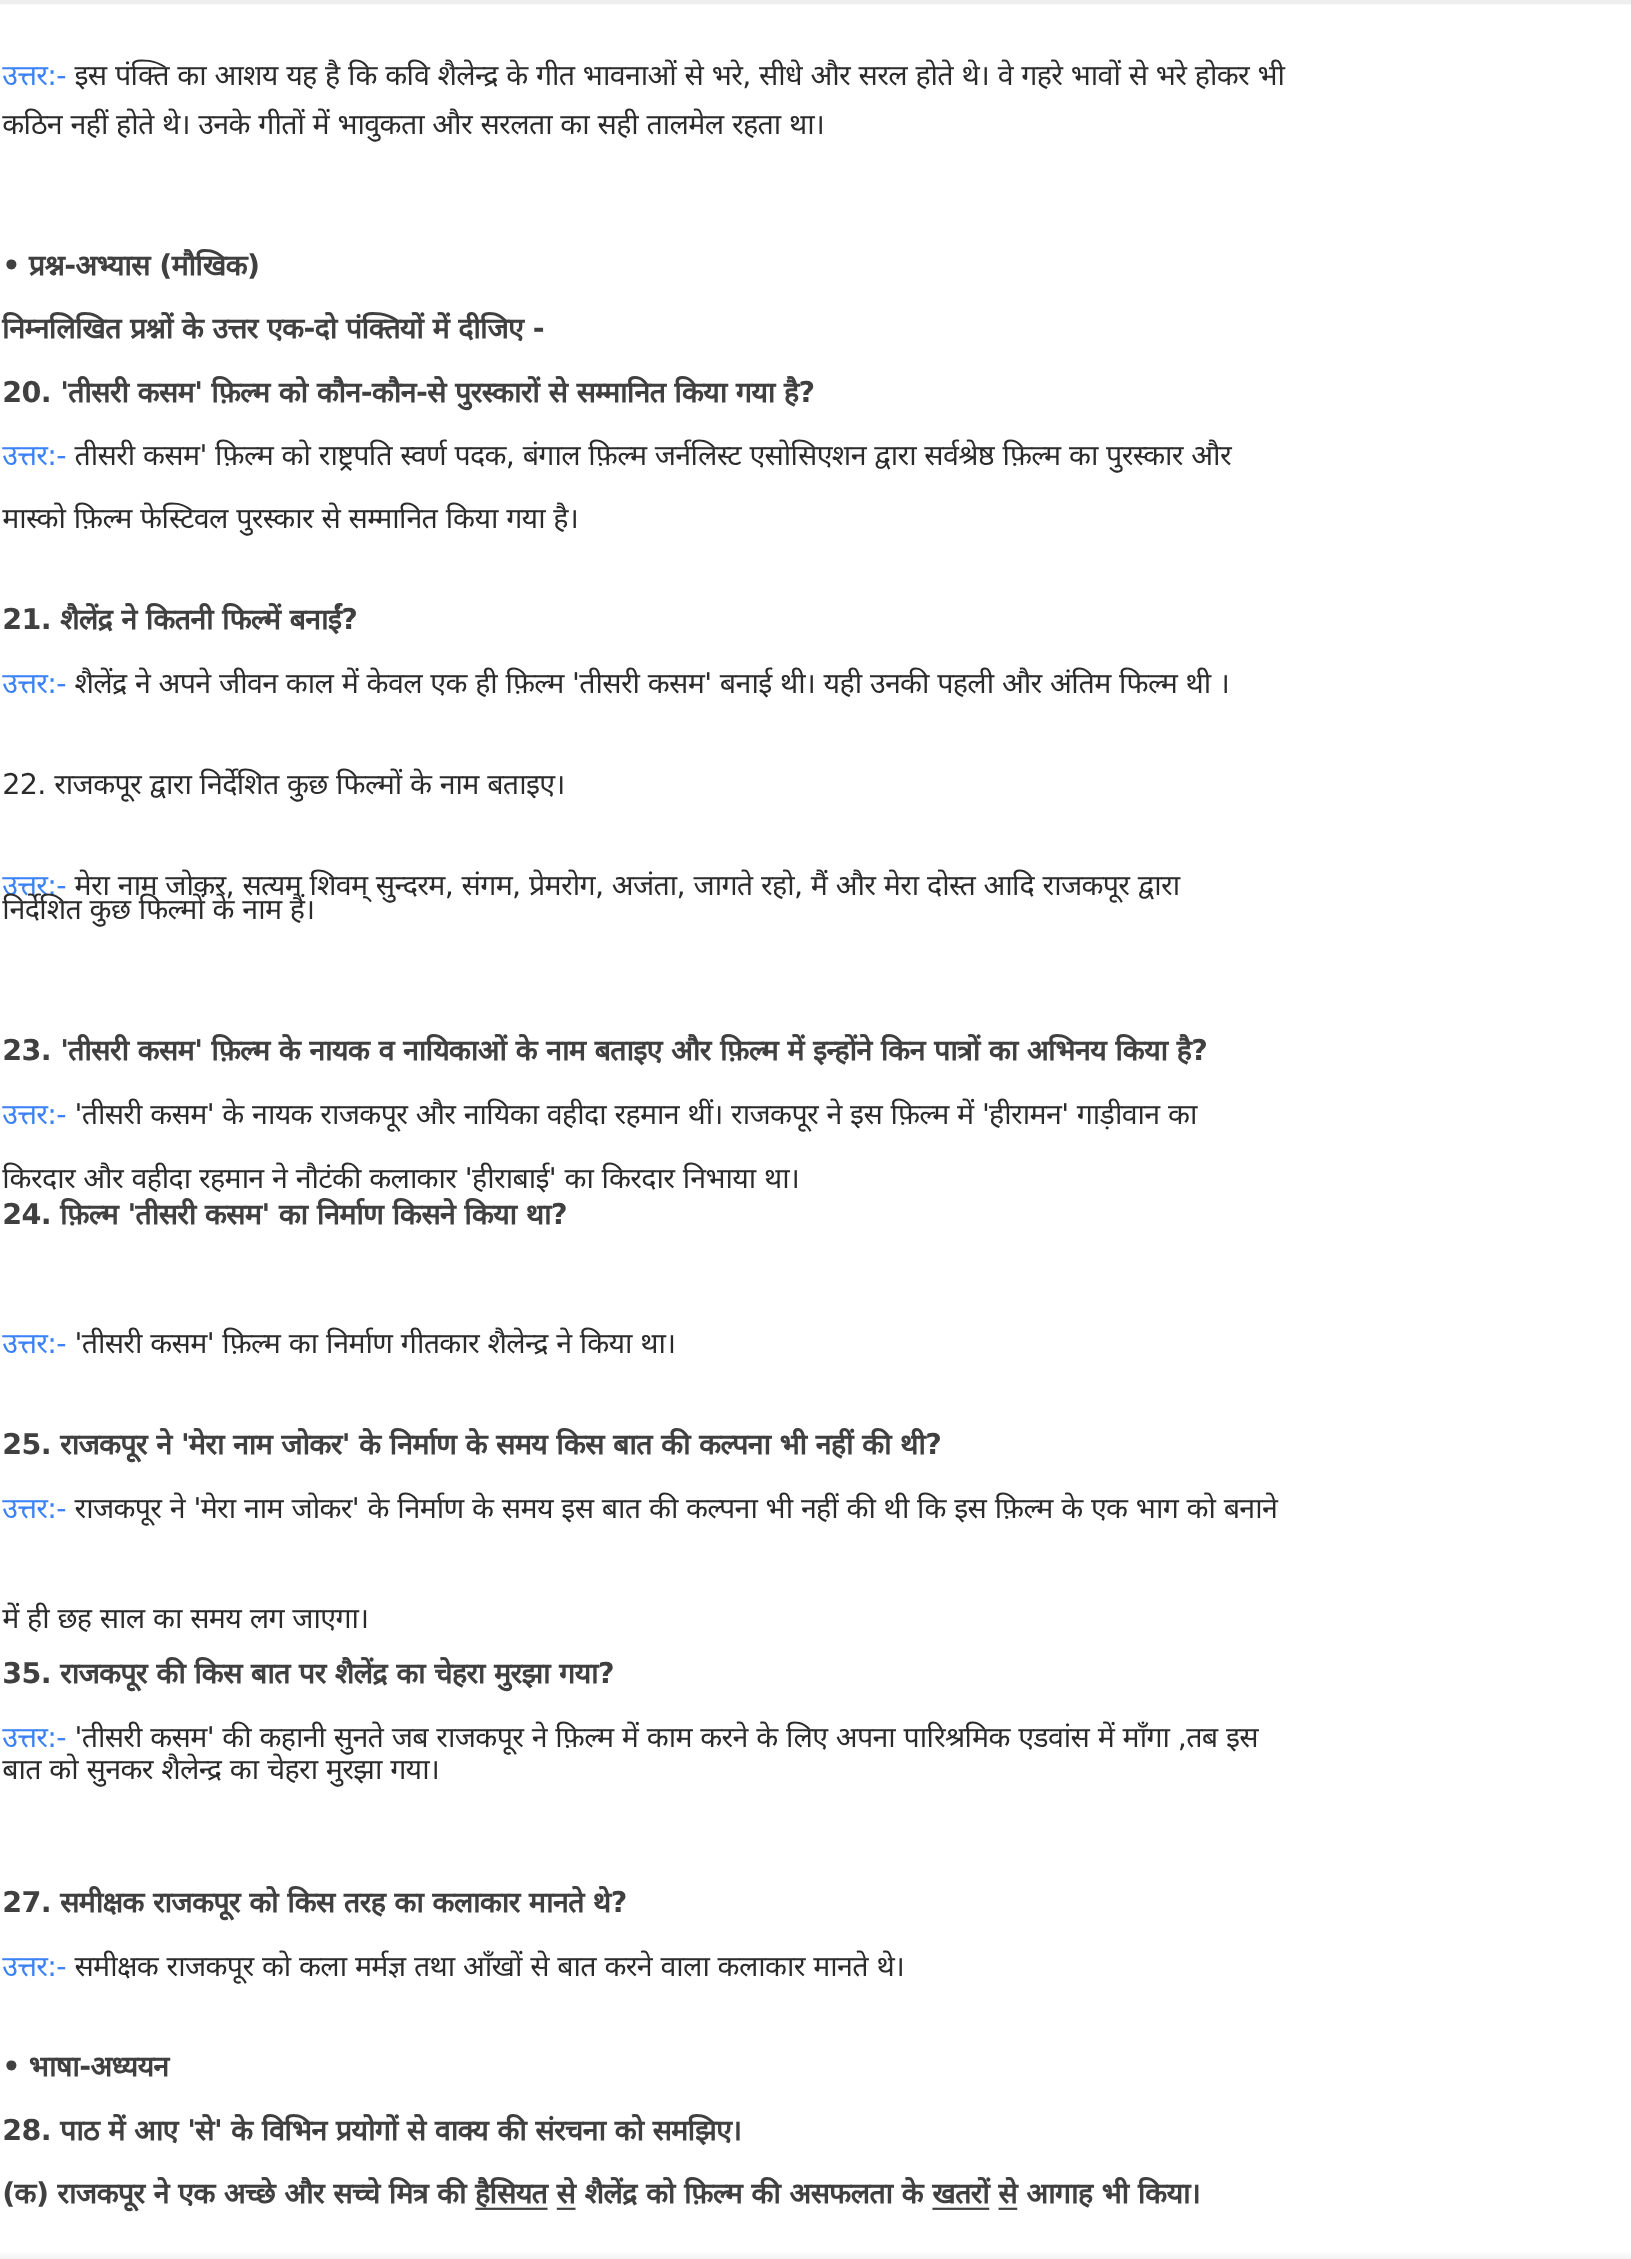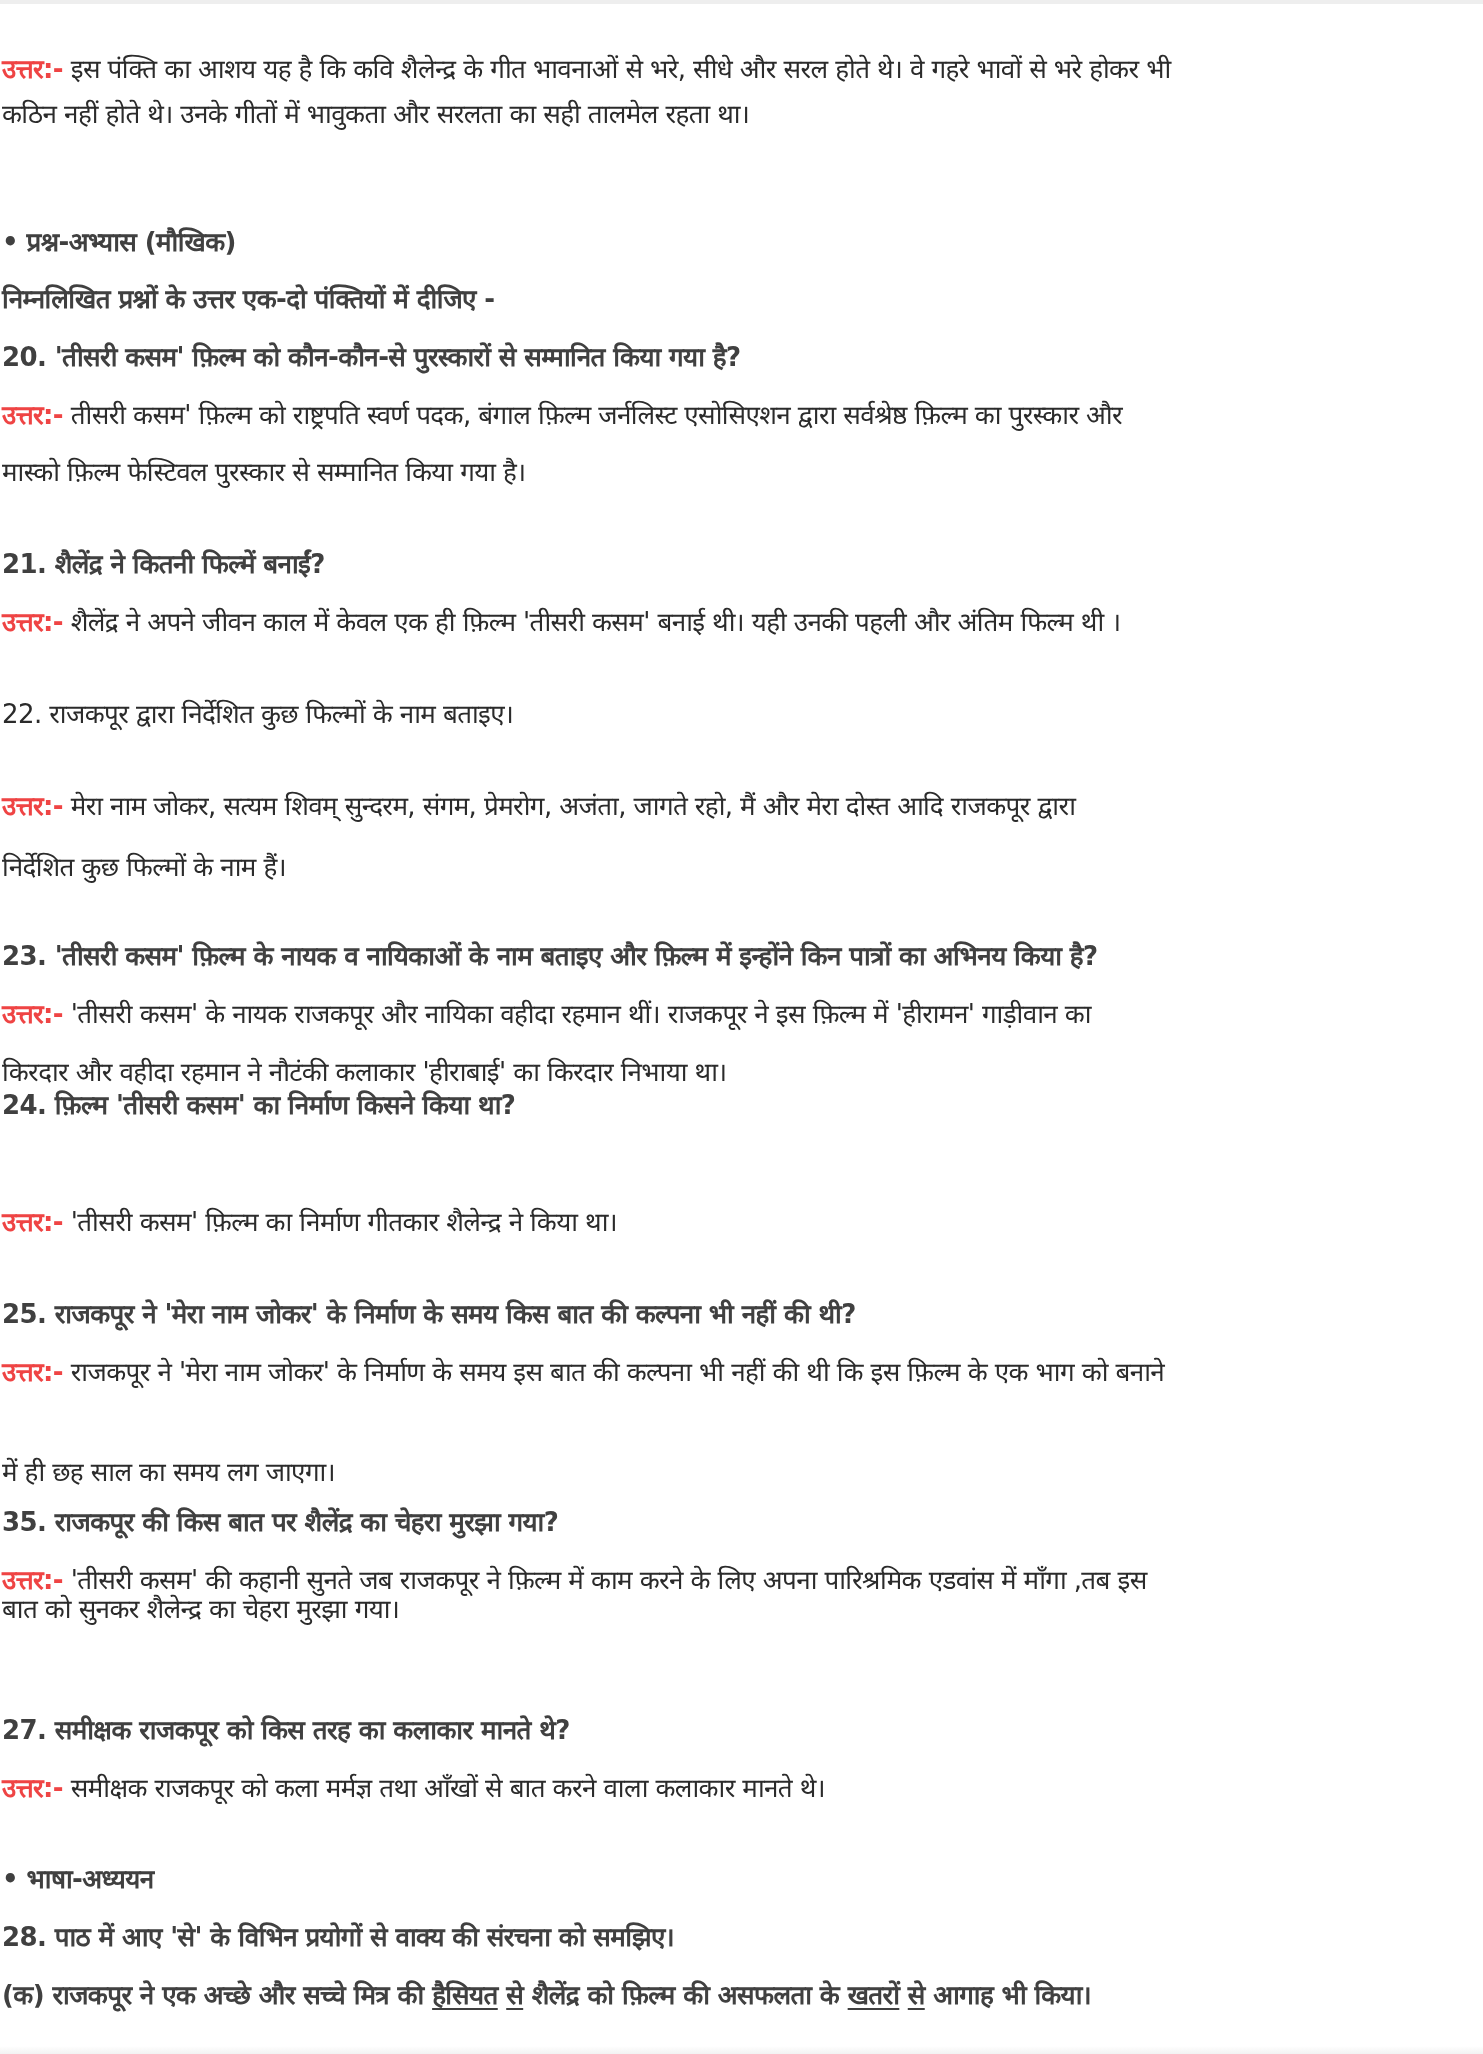--- a/index.html
+++ b/index.html
@@ -36,22 +36,22 @@
       font-size: 26px;
       line-height: 34px;
       letter-spacing: -0.6px;
       color: #2b2b2b;
     }
     .bold {
       font-weight: bold;
       color: #404040;
     }
     .ans-label {
-      font-weight: bold;
-      color: #ef4444;
+      font-weight: normal;
+      color: #3b82f6;
     }
     .u {
       text-decoration: underline;
       text-underline-offset: 4px;
       font-family: Liberation Serif, serif;
     }
   </style>
 </head>
 <body>
 
@@ -65,21 +65,21 @@
 
 <div class="line bold" style="top:340px">20. 'तीसरी कसम' फ़िल्म को कौन-कौन-से पुरस्कारों से सम्मानित किया गया है?</div>
 <div class="line" style="top:398px"><span class="ans-label">उत्तर:-</span> <span>तीसरी कसम' फ़िल्म को राष्ट्रपति स्वर्ण पदक, बंगाल फ़िल्म जर्नलिस्ट एसोसिएशन द्वारा सर्वश्रेष्ठ फ़िल्म का पुरस्कार और</span></div>
 <div class="line" style="top:455px"><span>मास्को फ़िल्म फेस्टिवल पुरस्कार से सम्मानित किया गया है।</span></div>
 
 <div class="line bold" style="top:547px">21. शैलेंद्र ने कितनी फिल्में बनाईं?</div>
 <div class="line" style="top:605px"><span class="ans-label">उत्तर:-</span> <span>शैलेंद्र ने अपने जीवन काल में केवल एक ही फ़िल्म 'तीसरी कसम' बनाई थी। यही उनकी पहली और अंतिम फिल्म थी ।</span></div>
 
 <div class="line" style="top:697px">22. राजकपूर द्वारा निर्देशित कुछ फिल्मों के नाम बताइए।</div>
 <div class="line" style="top:789px"><span class="ans-label">उत्तर:-</span> <span>मेरा नाम जोकर, सत्यम शिवम् सुन्दरम, संगम, प्रेमरोग, अजंता, जागते रहो, मैं और मेरा दोस्त आदि राजकपूर द्वारा</span></div>
-<div class="line" style="top:850px"><span>निर्देशित कुछ फिल्मों के नाम हैं।</span></div>
+<div class="line" style="top:810px"><span>निर्देशित कुछ फिल्मों के नाम हैं।</span></div>
 
 <div class="line bold" style="top:939px">23. 'तीसरी कसम' फ़िल्म के नायक व नायिकाओं के नाम बताइए और फ़िल्म में इन्होंने किन पात्रों का अभिनय किया है?</div>
 <div class="line" style="top:997px"><span class="ans-label">उत्तर:-</span> <span>'तीसरी कसम' के नायक राजकपूर और नायिका वहीदा रहमान थीं। राजकपूर ने इस फ़िल्म में 'हीरामन' गाड़ीवान का</span></div>
 <div class="line" style="top:1055px"><span>किरदार और वहीदा रहमान ने नौटंकी कलाकार 'हीराबाई' का किरदार निभाया था।</span></div>
 
 <div class="line bold" style="top:1088px">24. फ़िल्म 'तीसरी कसम' का निर्माण किसने किया था?</div>
 <div class="line" style="top:1205px"><span class="ans-label">उत्तर:-</span> <span>'तीसरी कसम' फ़िल्म का निर्माण गीतकार शैलेन्द्र ने किया था।</span></div>
 
 <div class="line bold" style="top:1297px">25. राजकपूर ने 'मेरा नाम जोकर' के निर्माण के समय किस बात की कल्पना भी नहीं की थी?</div>
 <div class="line" style="top:1355px"><span class="ans-label">उत्तर:-</span> <span>राजकपूर ने 'मेरा नाम जोकर' के निर्माण के समय इस बात की कल्पना भी नहीं की थी कि इस फ़िल्म के एक भाग को बनाने</span></div>

